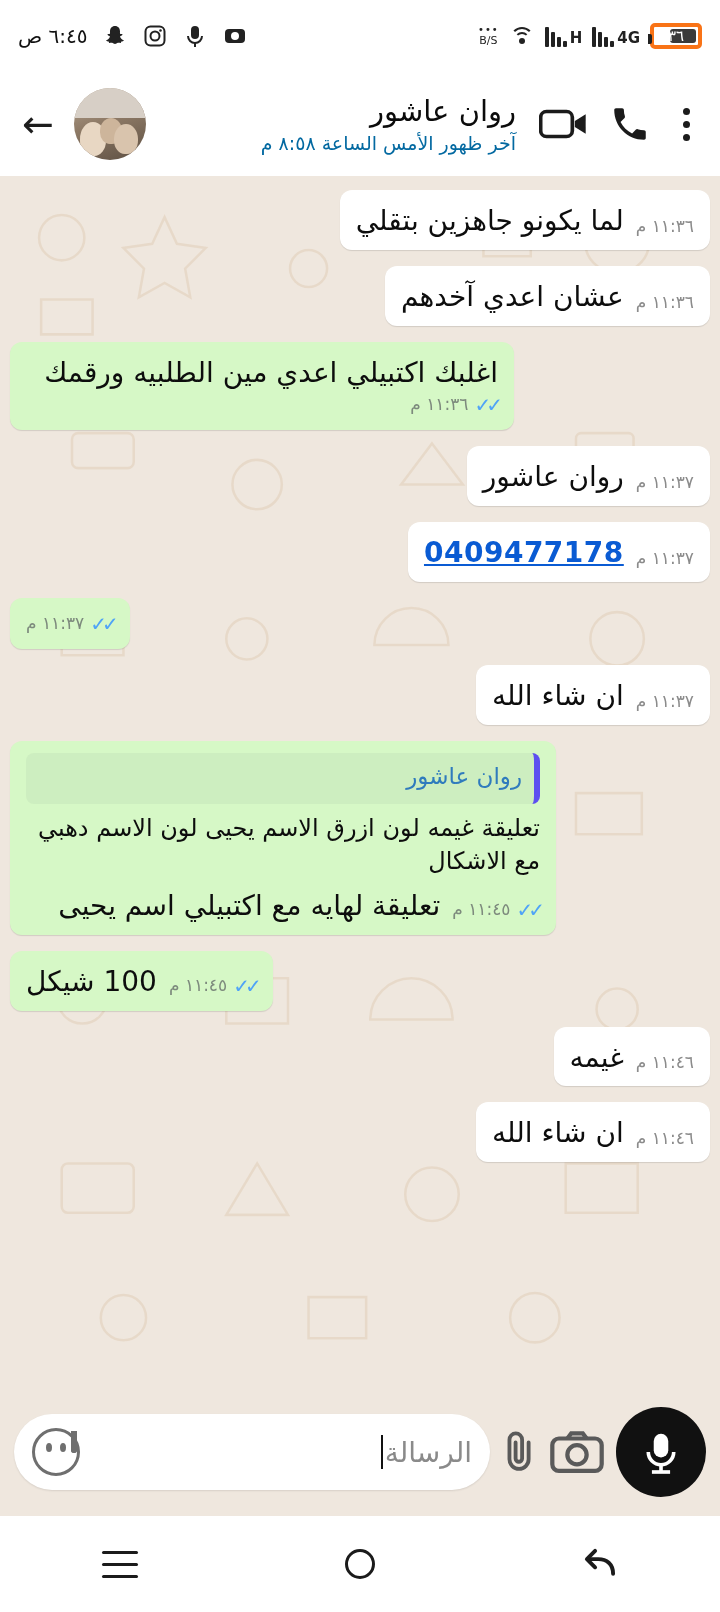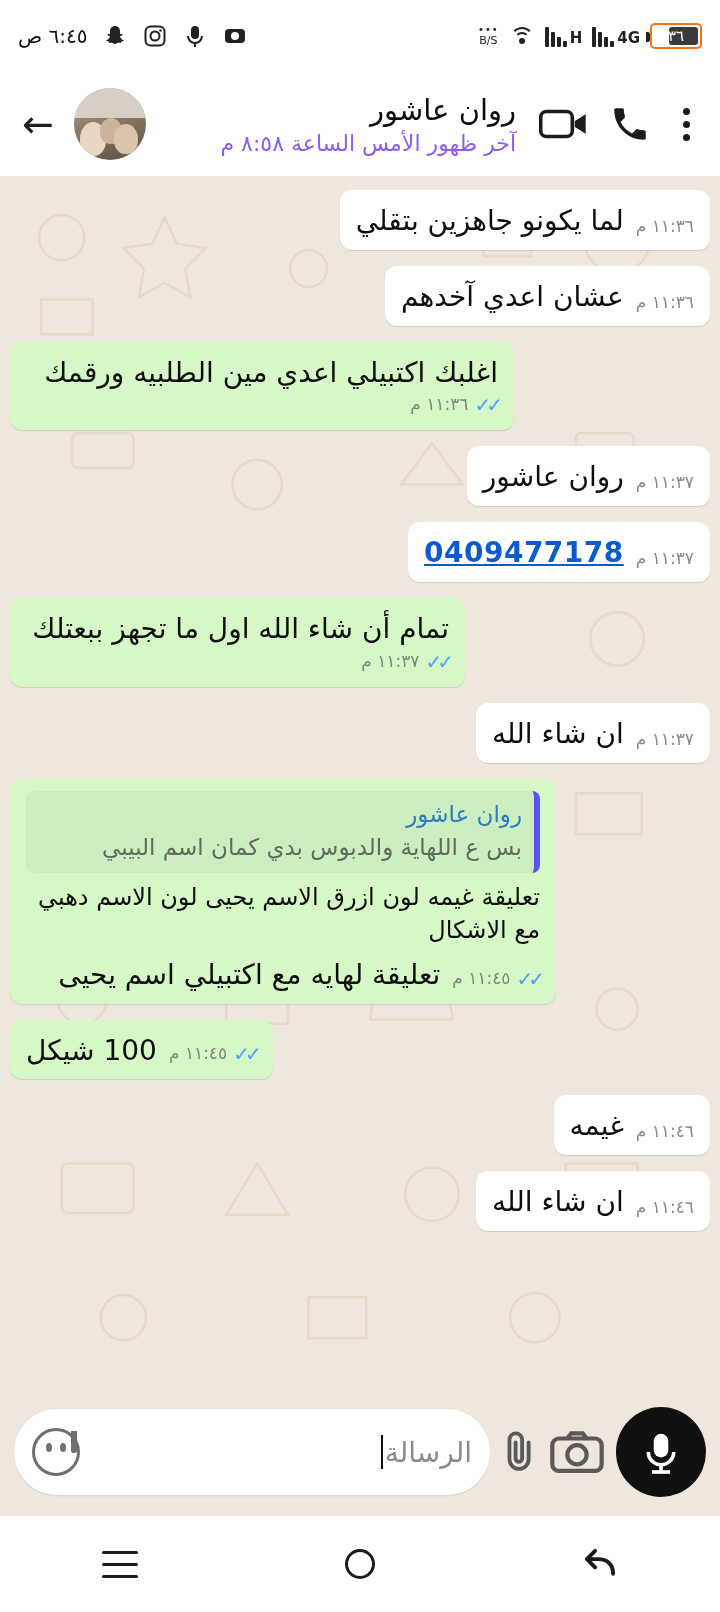--- a/index.html
+++ b/index.html
@@ -25,21 +25,21 @@
     display: flex;
     align-items: center;
     justify-content: space-between;
     padding: 0 18px;
     flex: none;
   }
   .sb-left { display: flex; align-items: center; gap: 10px; }
   .sb-right { display: flex; align-items: center; gap: 14px; }
   .battery {
     width: 52px; height: 26px;
-    border: 2px solid #f97316;
+    border: 4px solid #f97316;
     border-radius: 5px;
     position: relative;
     display: flex;
     align-items: center;
     justify-content: center;
   }
   .battery::after {
     content: "";
     position: absolute;
     left: -6px;
@@ -120,21 +120,21 @@
   .avatar .sky { position:absolute; inset:0 0 58% 0; background: #d7cfc6; }
   .hdr-texts {
     flex: 1;
     display: flex;
     flex-direction: column;
     align-items: flex-start;
     justify-content: center;
     padding-right: 6px;
   }
   .hdr-name { font-size: 29px; color: #0b0b0b; font-weight: 400; }
-  .hdr-status { font-size: 22px; color: #8b5cf6; margin-top: 4px; }
+  .hdr-status { font-size: 19px; color: #0369a1; margin-top: 4px; }
   .hdr-icon { color: #1b1b1b; display: flex; align-items: center; justify-content: center; }
   .hdr-icon.video { width: 56px; }
   .hdr-icon.call { width: 48px; }
   .hdr-icon.menu { width: 36px; }
   .kebab { display: flex; flex-direction: column; gap: 6px; align-items: center; }
   .kebab i { width: 7px; height: 7px; background: #1b1b1b; border-radius: 50%; display: block; }
 
   
   .conversation {
     flex: 1;
@@ -218,21 +218,21 @@
     height: 118px;
     background: #efe7de;
     display: flex;
     align-items: center;
     gap: 12px;
     padding: 0 14px 10px 14px;
     flex: none;
   }
   .inputbar {
     flex: 1;
-    height: 86px;
+    height: 76px;
     background: #ffffff;
     border-radius: 44px;
     display: flex;
     align-items: center;
     padding: 0 18px;
     gap: 14px;
     box-shadow: 0 1px 2px rgba(0,0,0,.1);
   }
   .emoji-btn {
     width: 48px; height: 48px; border-radius: 50%;
@@ -463,42 +463,40 @@
         <div class="bubble in phone">
           <span class="meta">
             <span>١١:٣٧ م</span>
           </span>
           <span class="txt">0409477178</span>
         </div>
       </div>
 
       <div class="row out">
         <div class="bubble out" style="max-width:65%">
-          <span class="txt">تمام أن شاء الله اول ما تجهز ببعتلك</span>
           <span class="meta meta-own-line" style="justify-content:flex-start">
             <span class="ticks">✓✓</span>
             <span>١١:٣٧ م</span>
           </span>
         </div>
       </div>
 
       <div class="row in">
         <div class="bubble in">
           <span class="meta">
             <span>١١:٣٧ م</span>
           </span>
           <span class="txt">ان شاء الله</span>
         </div>
       </div>
 
       <div class="row out">
         <div class="bubble out quoted" style="max-width:78%">
           <div class="quote">
             <div class="qname">روان عاشور</div>
-            <div class="qtext">بس ع اللهاية والدبوس بدي كمان اسم البيبي</div>
           </div>
           <div class="body">تعليقة غيمه لون ازرق الاسم يحيى لون الاسم دهبي مع الاشكال</div>
           <div class="tail">
             <span class="meta">
               <span class="ticks">✓✓</span>
               <span>١١:٤٥ م</span>
             </span>
             <span class="txt">تعليقة لهايه مع اكتبيلي اسم يحيى</span>
           </div>
         </div>

